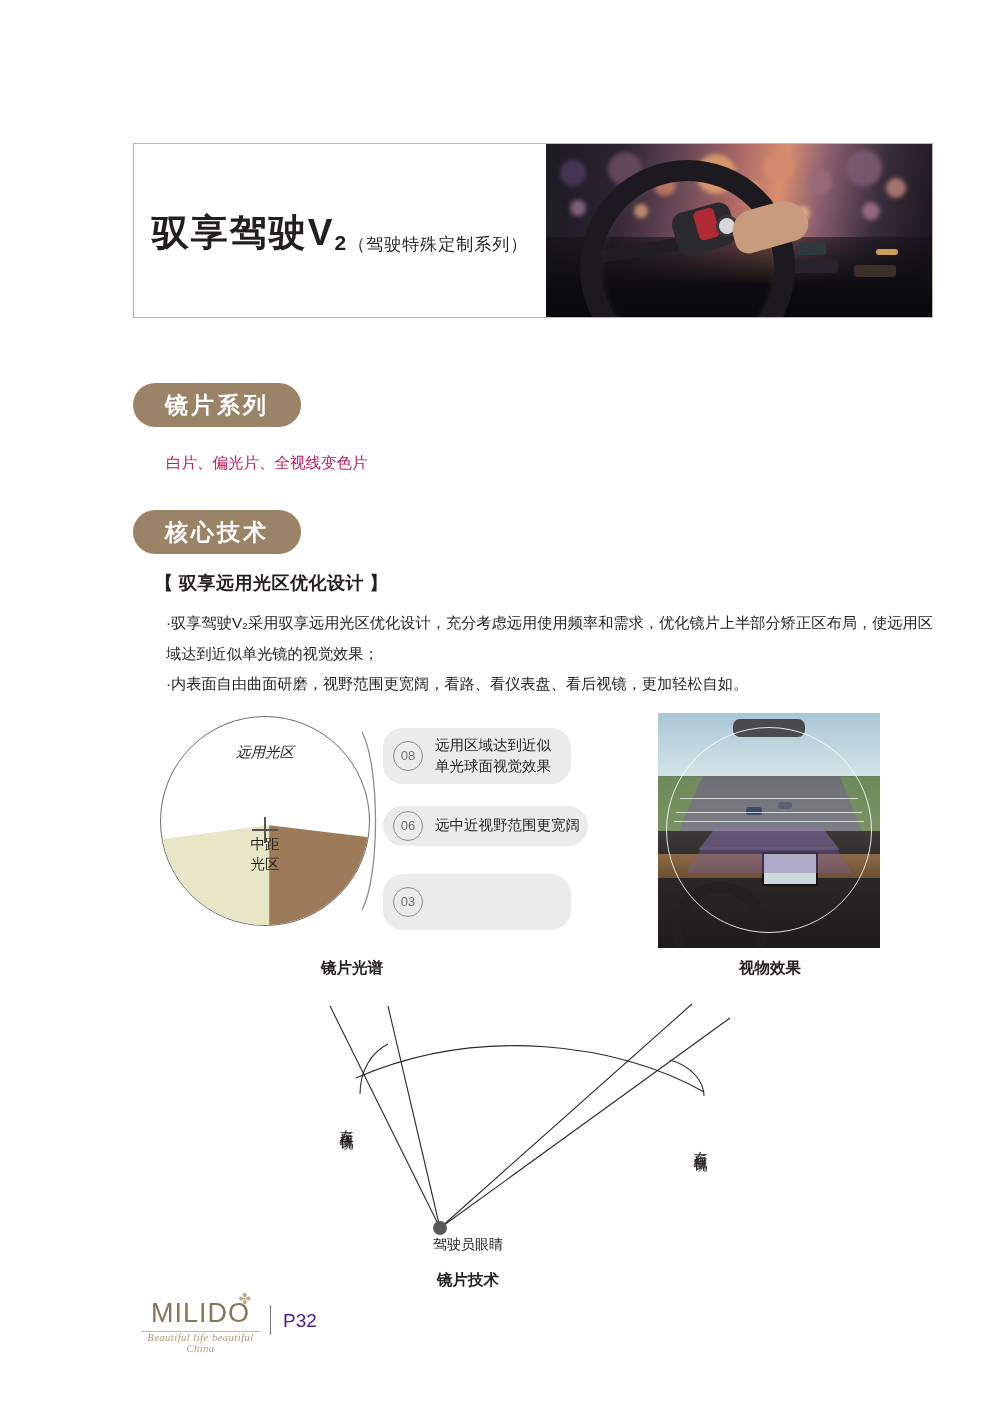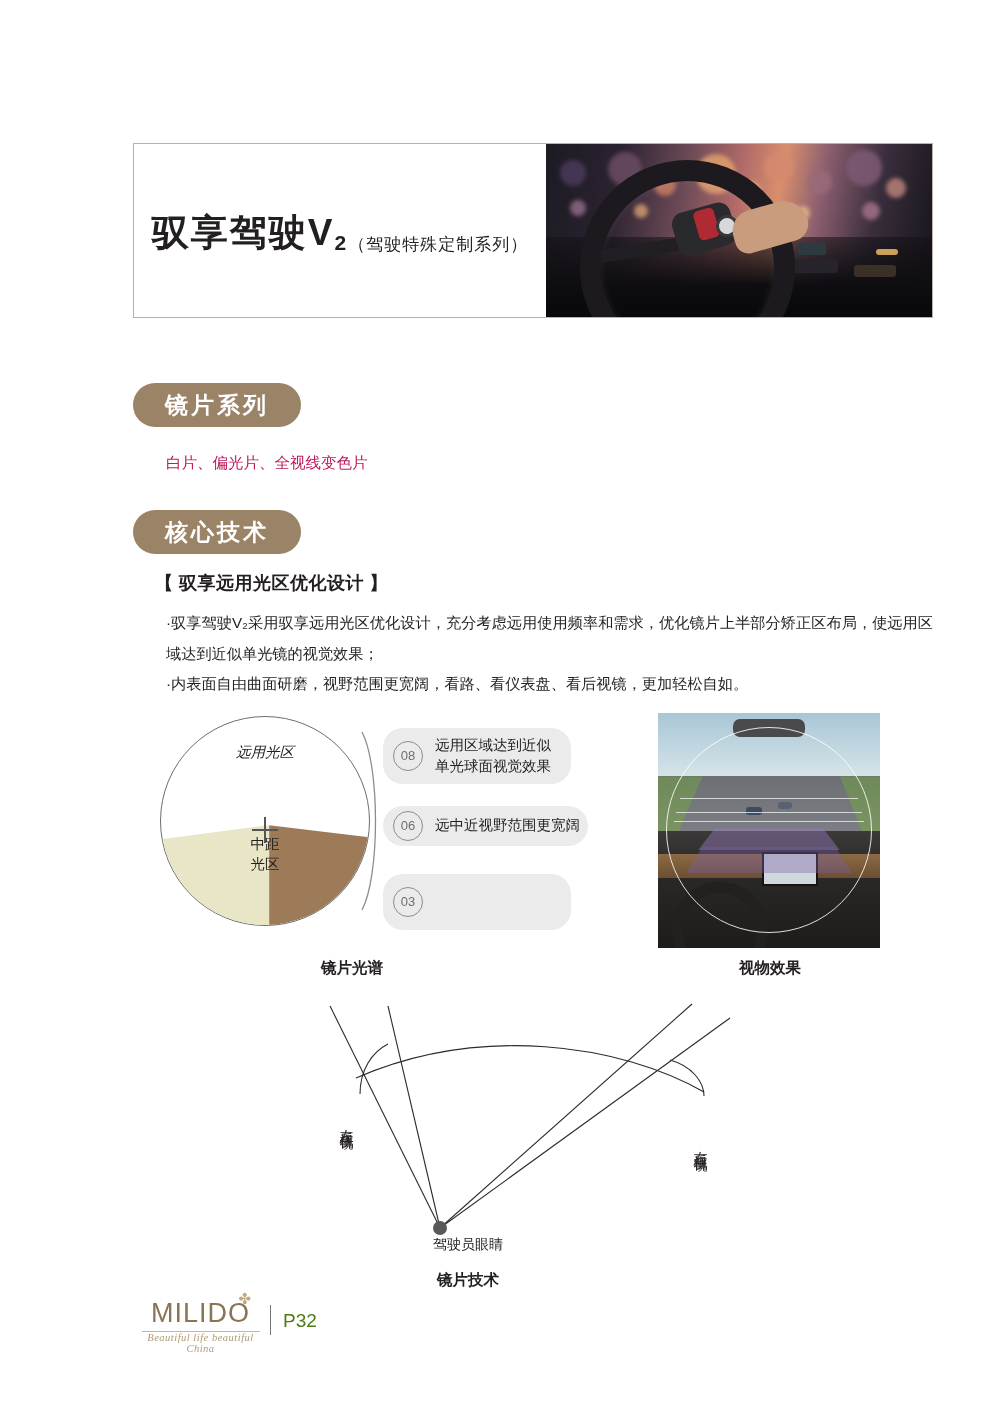--- a/index.html
+++ b/index.html
@@ -388,21 +388,21 @@
     letter-spacing: .5px;
   }
   .logo-rule {
     width: 118px; height: 1px; background: #c9b68f;
     margin: 4px auto 0;
   }
   #page-num {
     position: absolute;
     left: 283px; top: 1310px;
     font-size: 19px;
-    color: #4d7c0f;
+    color: #4c1d95;
   }
   #page-divider {
     position: absolute;
     left: 270px; top: 1305px;
     width: 1px; height: 30px;
     background: #777;
   }
 </style>
 </head>
 <body>

